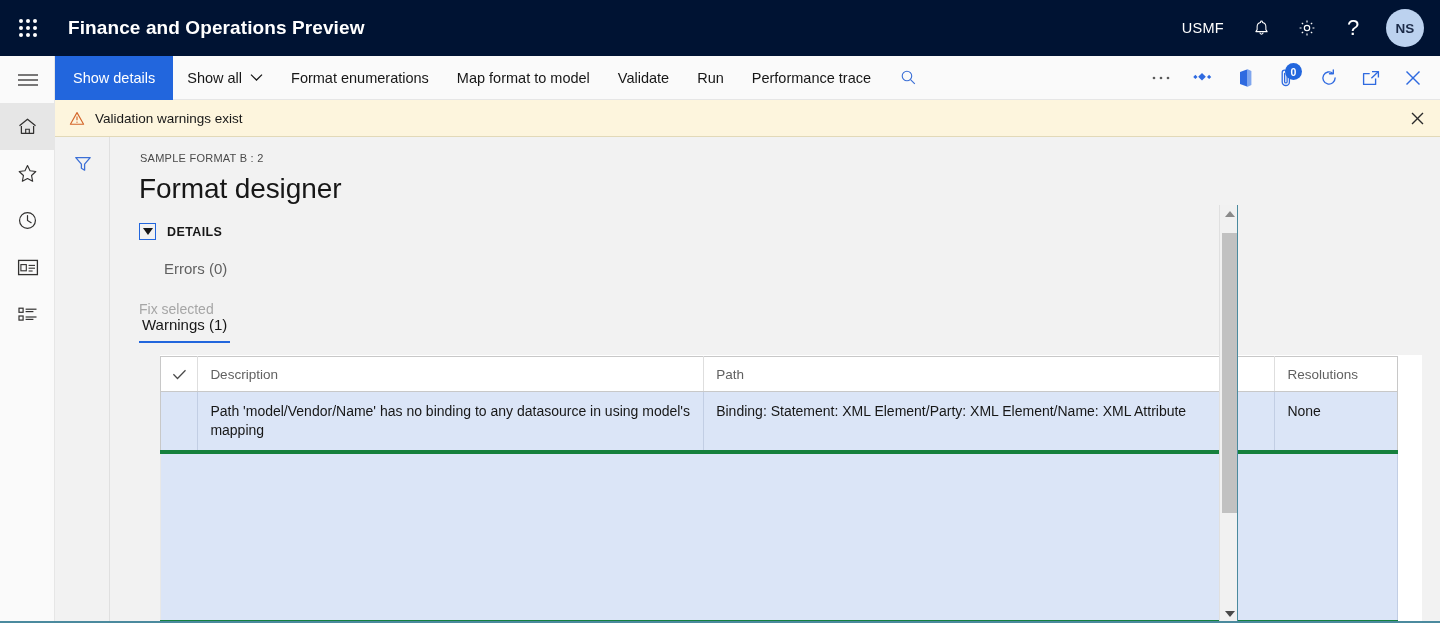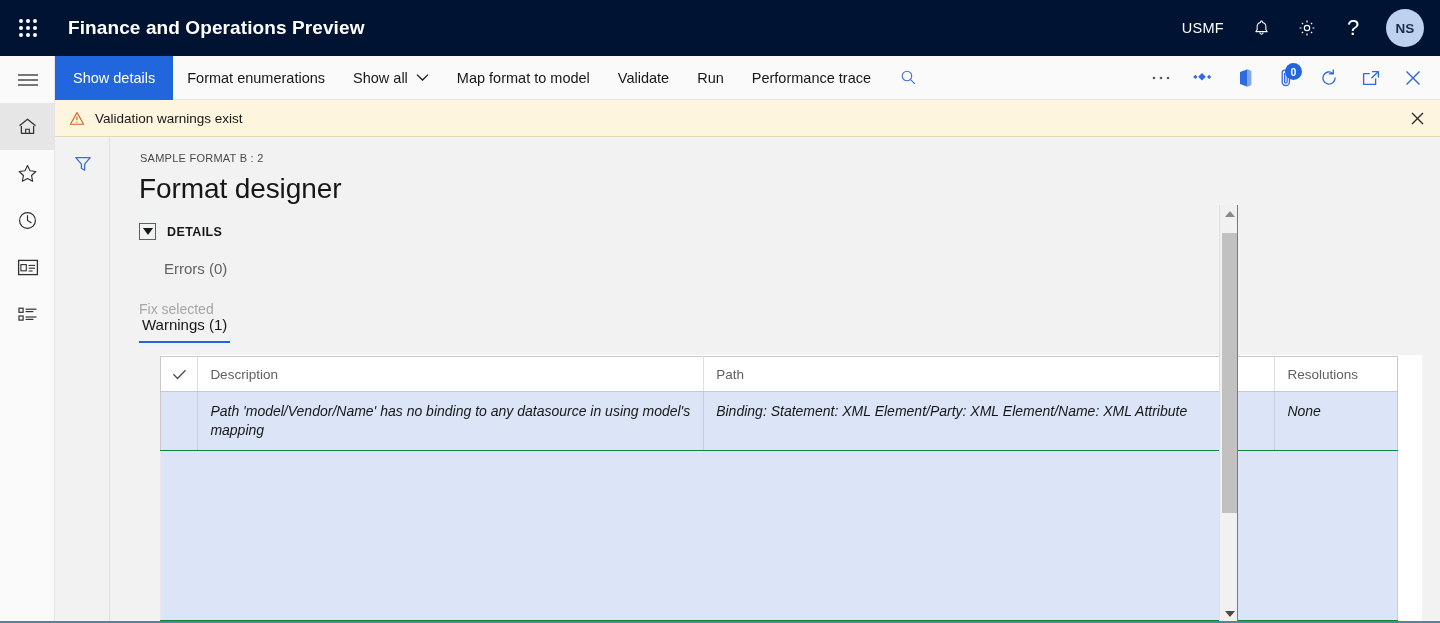--- a/index.html
+++ b/index.html
@@ -176,22 +176,22 @@
     border-top: 1px solid #c8c8c8;
     padding: 9px 12px; height: 35px; vertical-align: middle;
   }
   table.grid th.chk { width: 36px; padding: 0; text-align:center;
     border-left: 1px solid #c8c8c8; }
   table.grid th.c-desc { width: 487px; }
   table.grid th.c-path { width: 550px; }
   table.grid th.c-res  { width: 118px; border-right: 1px solid #c8c8c8; }
   table.grid td {
     background: #dbe5f7; font-size: 14px; color: #171717;
-    border-bottom: 1px solid #15803d; border-right: 1px solid #c2cee4;
-    padding: 10px 12px; vertical-align: top; line-height: 19px; font-style: italic;
+    border-bottom: 4px solid #15803d; border-right: 1px solid #c2cee4;
+    padding: 10px 12px; vertical-align: top; line-height: 19px;
   }
   table.grid td.chk { padding:0; border-left:1px solid #c8c8c8; background:#dbe5f7; }
   table.grid td.c-res { border-right: 1px solid #c8c8c8; }
   .row-blank td {
     background: #ffffff; border: none; height: 170px;
     border-left: 1px solid #e8e8e8; border-right: 1px solid #e8e8e8;
   }
 
   
   .vscroll {
@@ -332,30 +332,30 @@
     </div>
   </div>
 
   <div class="actionpane">
 
     <div class="ap-btn primary">
       <span>Show details</span>
     </div>
 
     <div class="ap-btn">
-      <span>Format enumerations</span>
-    </div>
-
-    <div class="ap-btn">
       <span>Show all</span>
       <span>
         <svg width="13" height="9" viewBox="0 0 13 9">
             <path d="M1 1.6L6.5 7 12 1.6" fill="none" stroke="#171717" stroke-width="1.25"></path>
           </svg>
       </span>
+    </div>
+
+    <div class="ap-btn">
+      <span>Format enumerations</span>
     </div>
     <div class="ap-btn">
       <span>Map format to model</span>
     </div>
     <div class="ap-btn">
       <span>Validate</span>
     </div>
     <div class="ap-btn">
       <span>Run</span>
     </div>

